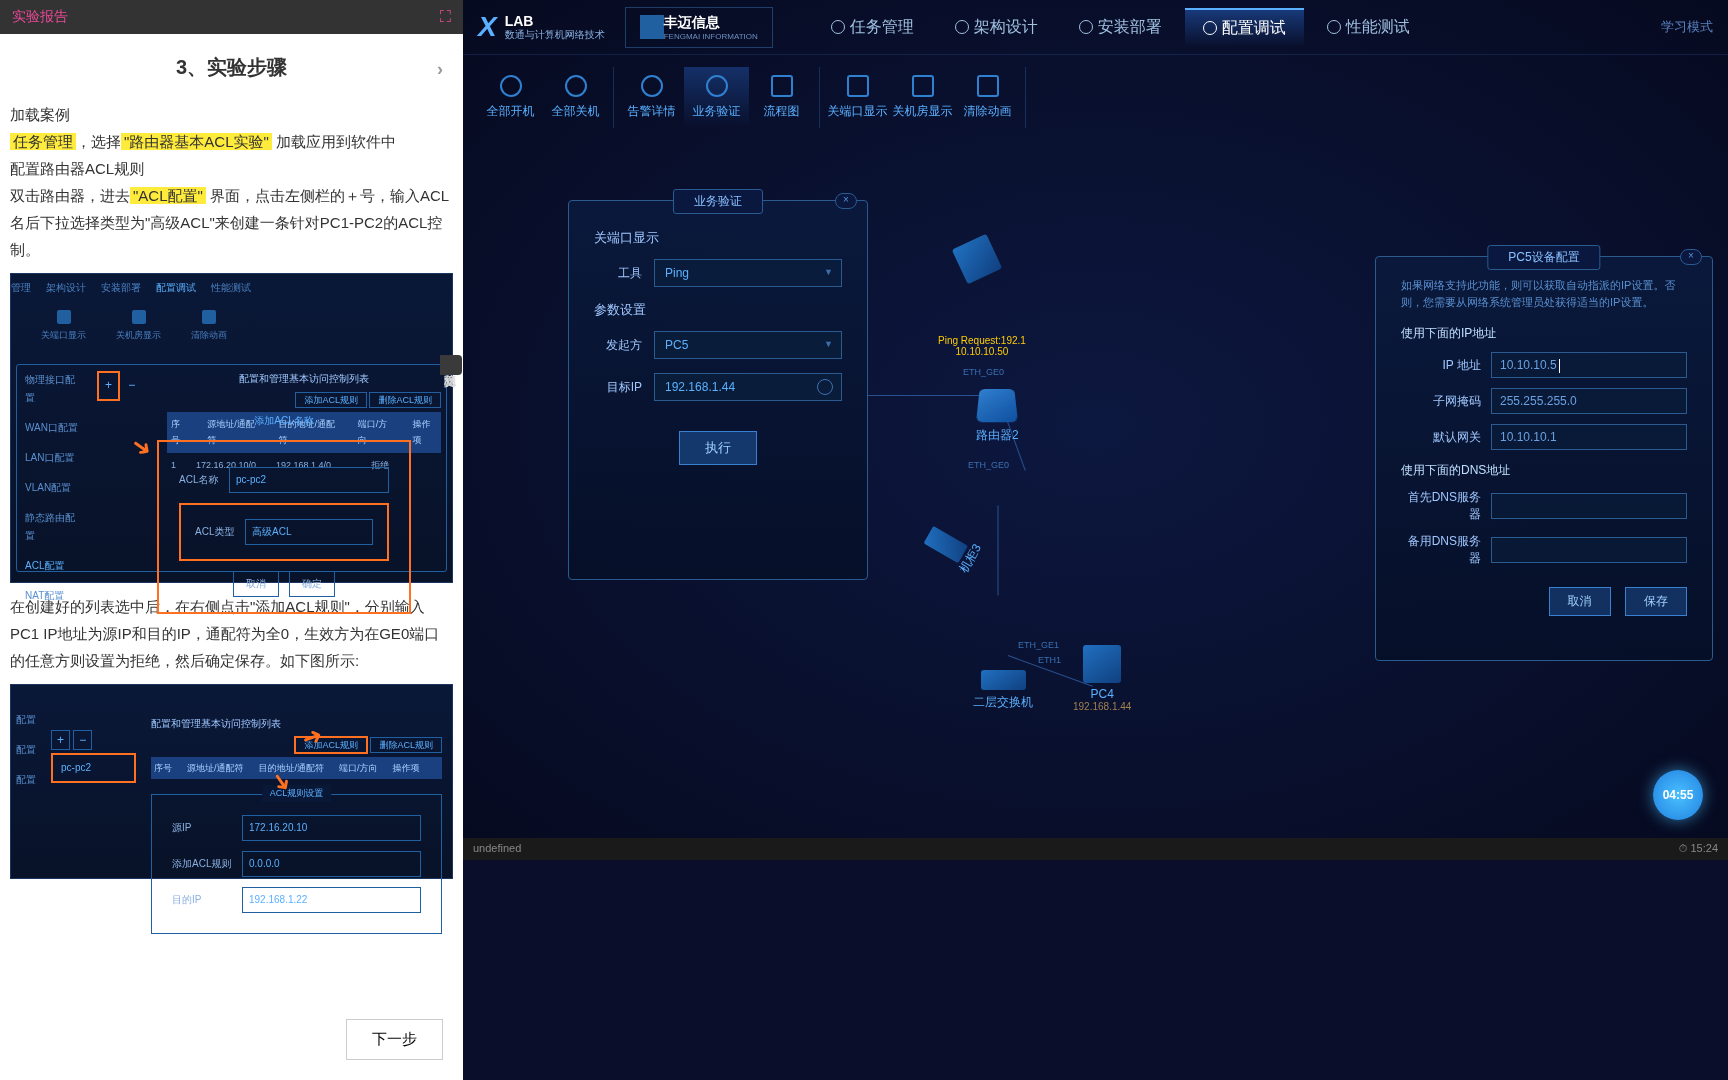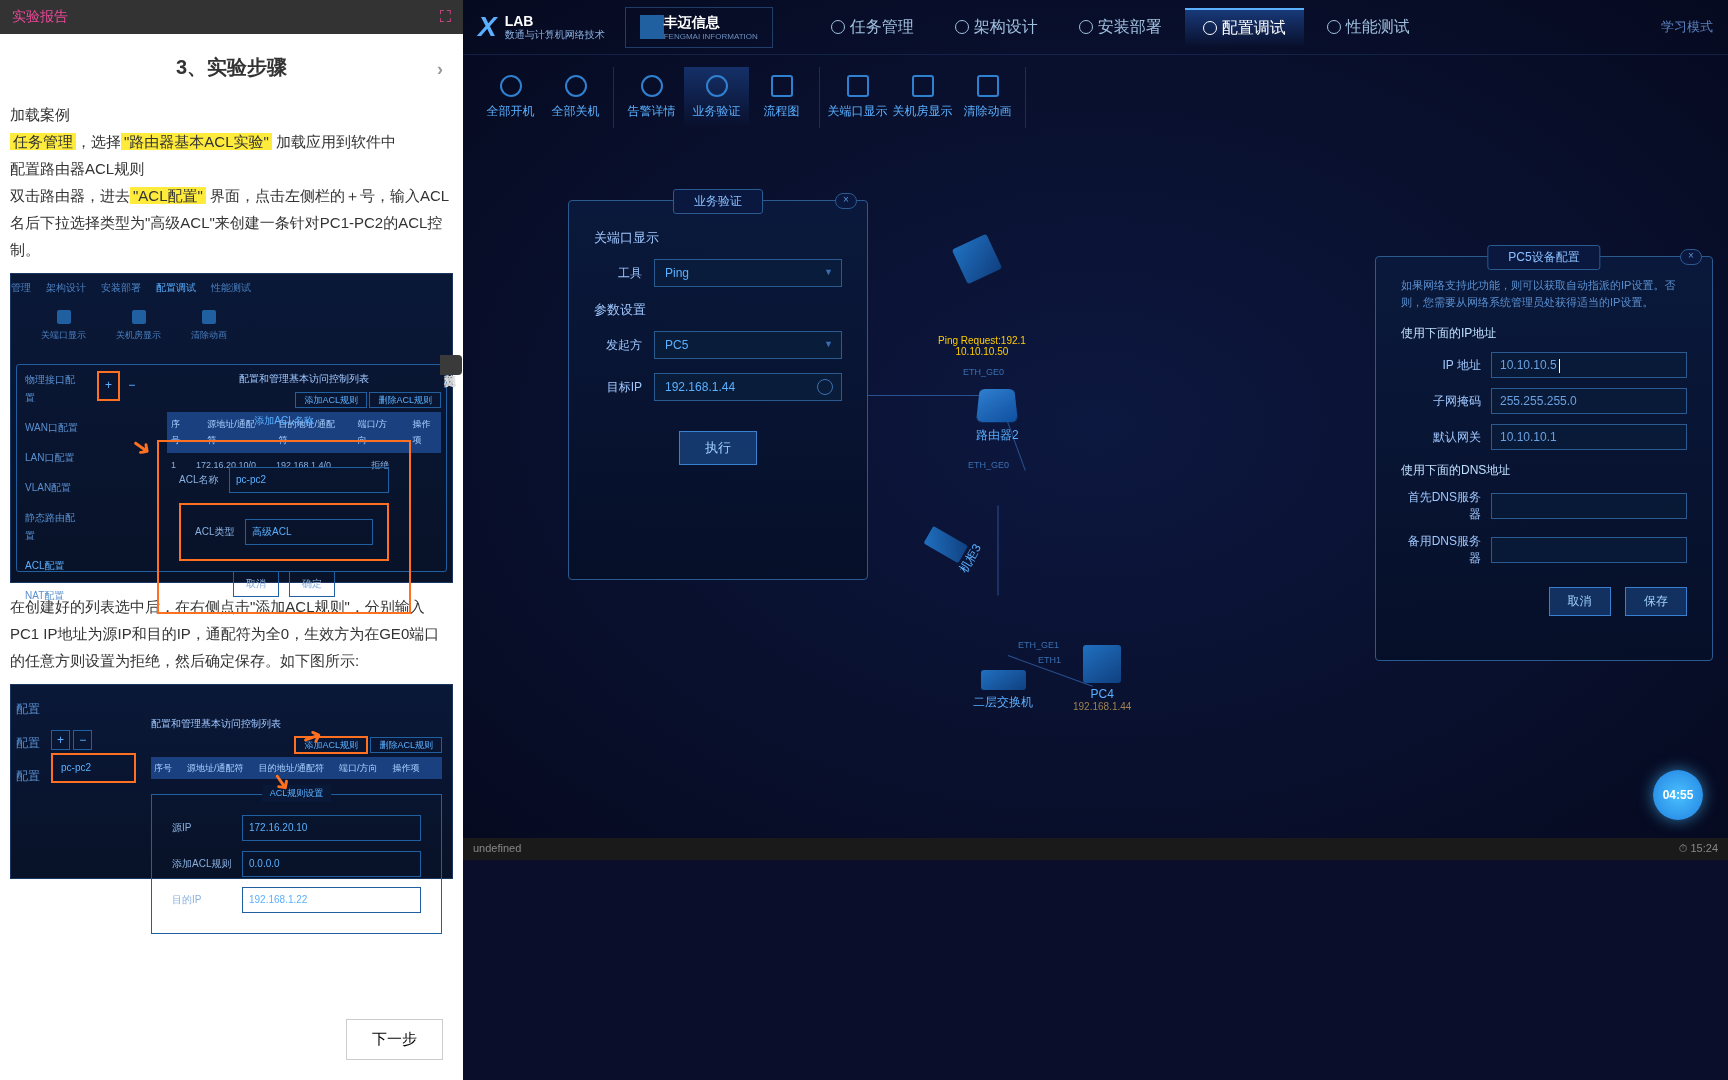--- a/index.html
+++ b/index.html
@@ -175,21 +175,21 @@
             <div class="ss-btns"><span class="ss-btn">取消</span><span class="ss-btn">确定</span></div>
           </div>
           <div class="ss-arrow" style="left:35px;top:55px;transform:rotate(35deg)">➜</div>
         </div>
       </div>
     </div>
 
     <div>在创建好的列表选中后，在右侧点击"添加ACL规则"，分别输入PC1 IP地址为源IP和目的IP，通配符为全0，生效方为在GE0端口的任意方则设置为拒绝，然后确定保存。如下图所示:</div>
 
     <div class="screenshot2">
-      <div style="position:absolute;left:5px;top:8px;font-size:12px;color:#5a90d0">
+      <div style="position:absolute;left:5px;top:20px;font-size:10px;color:#5a90d0">
         <div style="padding:6px 0">配置</div>
         <div style="padding:6px 0">配置</div>
         <div style="padding:6px 0">配置</div>
       </div>
       <div style="position:absolute;left:40px;top:45px;font-size:12px;color:#5ab0ff">
         <span style="border:1px solid #2060a0;padding:2px 5px">+</span>
         <span style="border:1px solid #2060a0;padding:2px 5px">−</span>
       </div>
       <div class="orange-box" style="position:absolute;left:40px;top:68px;width:85px;padding:4px 8px;font-size:10px;color:#5ab0ff">pc-pc2</div>
       <div style="position:absolute;left:140px;top:30px;right:10px">

